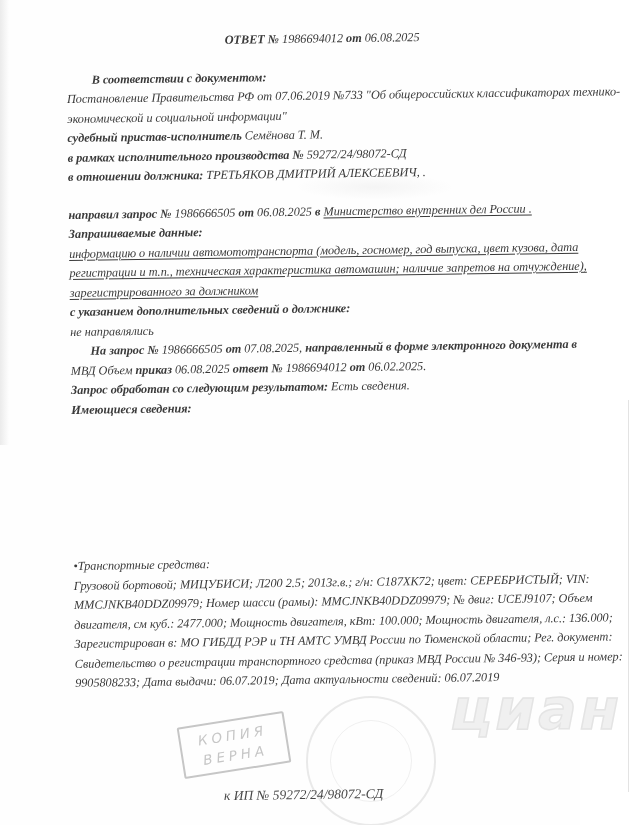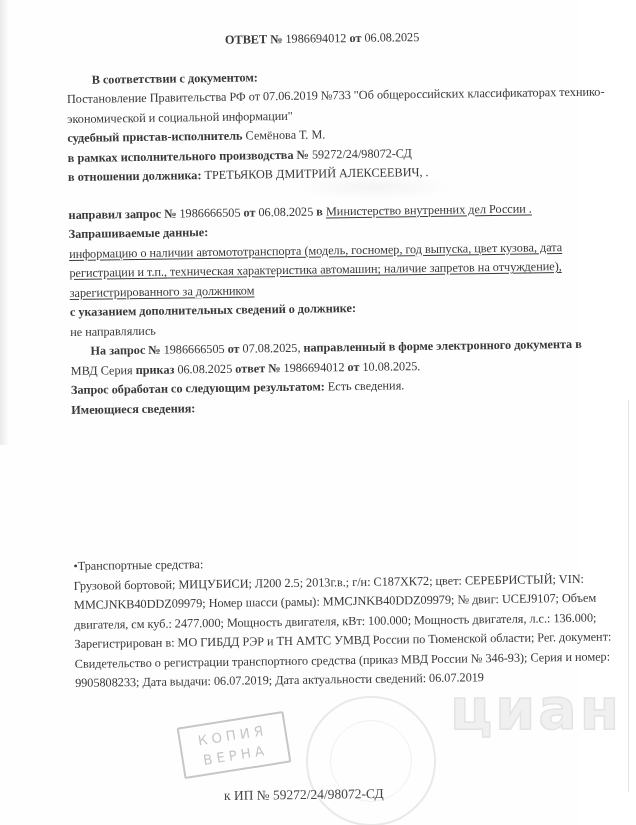--- a/index.html
+++ b/index.html
@@ -3,20 +3,21 @@
 <meta charset="utf-8">
 <style>
   html,body{margin:0;padding:0;}
   body{
     width:636px;height:825px;overflow:hidden;background:#ffffff;
     font-family:"Liberation Serif","DejaVu Serif",serif;
   }
   .page{
     position:relative;width:580px;height:825px;background:#fefefe;
     color:var(--text-color,#3a3a3a);
+    font-style:italic;
   }
   
   .edge-left{
     position:absolute;left:0;top:0;width:9px;height:445px;
     background:linear-gradient(to right,#ebebeb,rgba(255,255,255,0));
   }
   .edge-right{
     position:absolute;left:628px;top:400px;width:1px;height:392px;
     background:#e3e3e3;
   }
@@ -90,21 +91,21 @@
       <div class="line"><span class="b">в рамках исполнительного производства № </span><span>59272/24/98072-СД</span></div>
       <div class="line"><span class="b">в отношении должника: </span><span>ТРЕТЬЯКОВ ДМИТРИЙ АЛЕКСЕЕВИЧ, .</span></div>
       <div class="line" style="margin-top: 18px;"><span class="b">направил запрос № </span><span>1986666505 </span><span class="b">от </span><span>06.08.2025 </span><span class="b">в </span><span class="u">Министерство внутренних дел России .</span></div>
       <div class="line"><span class="b">Запрашиваемые данные:</span></div>
       <div class="line"><span class="u">информацию о наличии автомототранспорта (модель, госномер, год выпуска, цвет кузова, дата</span></div>
       <div class="line"><span class="u">регистрации и т.п., техническая характеристика автомашин; наличие запретов на отчуждение),</span></div>
       <div class="line"><span class="u">зарегистрированного за должником</span></div>
       <div class="line"><span class="b">с указанием дополнительных сведений о должнике:</span></div>
       <div class="line"><span>не направлялись</span></div>
       <div class="line" style="text-indent: 20px;"><span class="b">На запрос № </span><span>1986666505 </span><span class="b">от </span><span>07.08.2025, </span><span class="b">направленный в форме электронного документа в</span></div>
-      <div class="line"><span>МВД Серия </span><span class="b">приказ </span><span>06.08.2025 </span><span class="b">ответ № </span><span>1986694012 </span><span class="b">от </span><span>10.08.2025.</span></div>
+      <div class="line"><span>МВД Объем </span><span class="b">приказ </span><span>06.08.2025 </span><span class="b">ответ № </span><span>1986694012 </span><span class="b">от </span><span>06.02.2025.</span></div>
       <div class="line"><span class="b">Запрос обработан со следующим результатом: </span><span>Есть сведения.</span></div>
       <div class="line"><span class="b">Имеющиеся сведения:</span></div>
       <div class="line" style="margin-top: 137px;"><span>•Транспортные средства:</span></div>
       <div class="line"><span>Грузовой бортовой; МИЦУБИСИ; Л200 2.5; 2013г.в.; г/н: С187ХК72; цвет: СЕРЕБРИСТЫЙ; VIN:</span></div>
       <div class="line"><span>MMCJNKB40DDZ09979; Номер шасси (рамы): MMCJNKB40DDZ09979; № двиг: UCEJ9107; Объем</span></div>
       <div class="line"><span>двигателя, см куб.: 2477.000; Мощность двигателя, кВт: 100.000; Мощность двигателя, л.с.: 136.000;</span></div>
       <div class="line"><span>Зарегистрирован в: МО ГИБДД РЭР и ТН АМТС УМВД России по Тюменской области; Рег. документ:</span></div>
       <div class="line"><span>Свидетельство о регистрации транспортного средства (приказ МВД России № 346-93); Серия и номер:</span></div>
       <div class="line"><span>9905808233; Дата выдачи: 06.07.2019; Дата актуальности сведений: 06.07.2019</span></div>
     </div>

